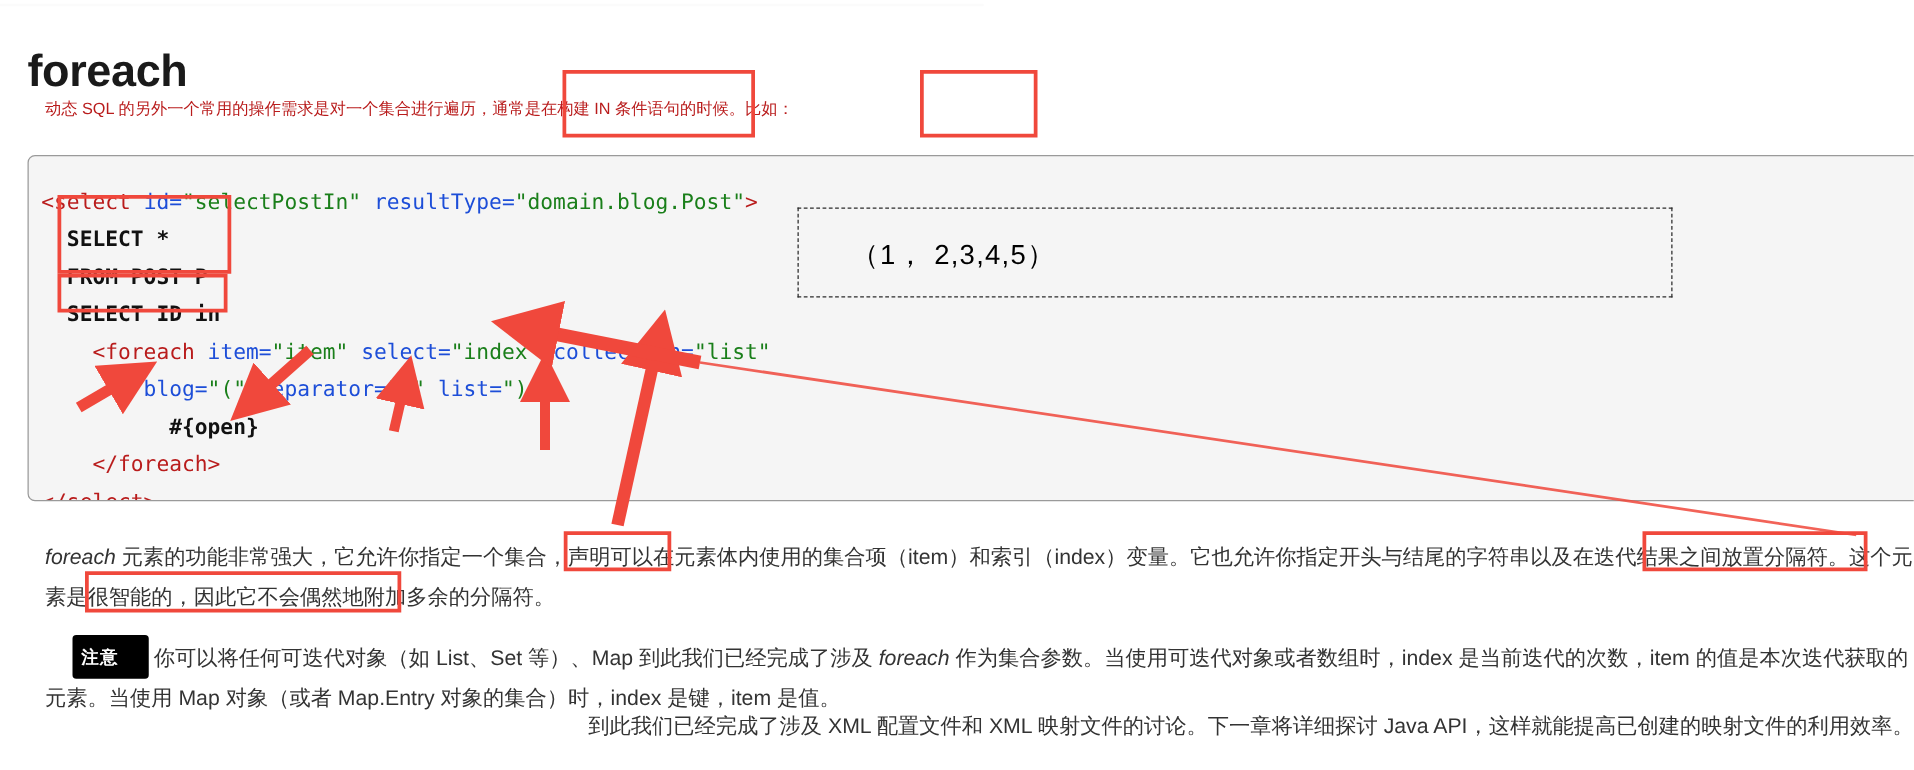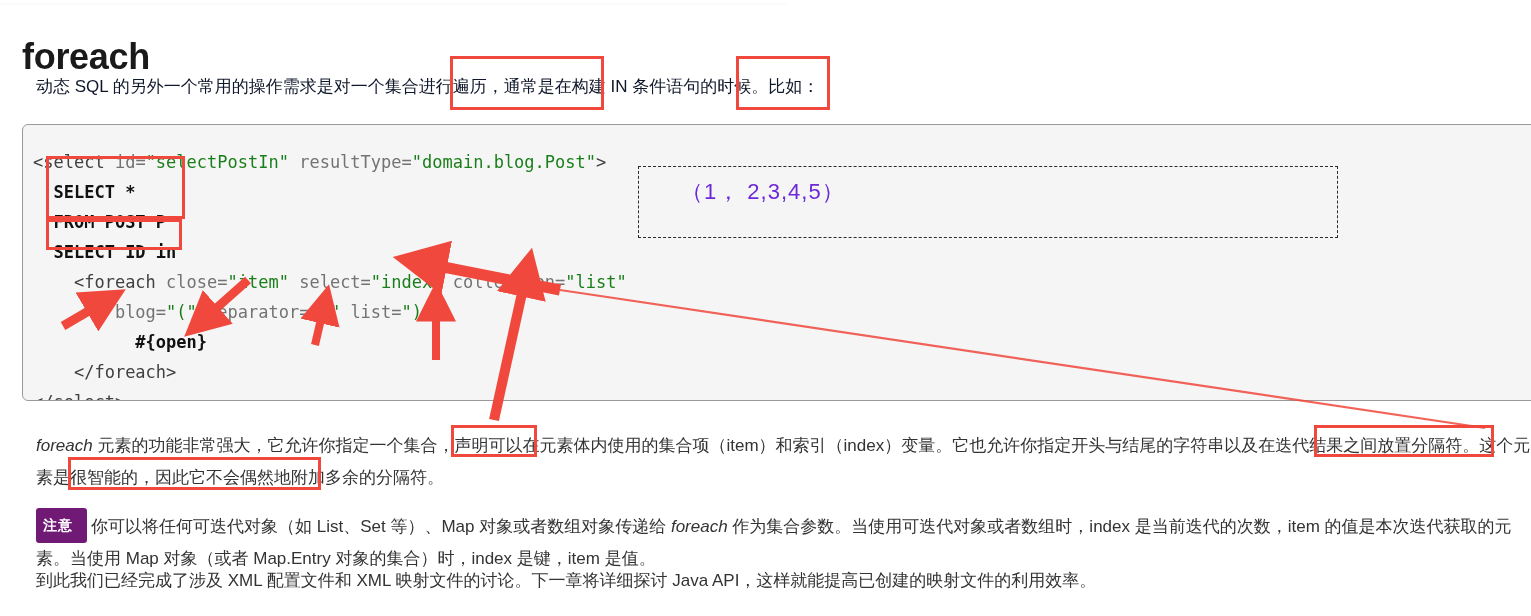--- a/index.html
+++ b/index.html
@@ -40,23 +40,23 @@
     letter-spacing: -0.3px;
     color: #1a1a1a;
     line-height: 46px;
   }
 
   
   .intro {
     position: absolute;
     left: 36px;
     top: 72px;
-    font-size: 17px;
+    font-size: 13px;
     line-height: 30px;
-    color: #0f172a;
+    color: #b91c1c;
     white-space: nowrap;
   }
 
   
   .codeblock {
     position: absolute;
     left: 22px;
     top: 124px;
     width: 1530px;
     height: 277px;
@@ -69,72 +69,73 @@
   .code {
     position: absolute;
     left: 10px;
     top: 5px;
     font-family: "DejaVu Sans Mono", "Liberation Mono", monospace;
     font-size: 17px;
     line-height: 30px;
     white-space: pre;
     color: #222;
   }
-  .tag     { color: #404040; }
-  .attr    { color: #737373; }
+  .tag     { color: #b91c1c; }
+  .attr    { color: #1d4ed8; }
   .val     { color: #1a7f1a; }
   .plain   { color: #111111; font-weight: bold; }
 
   
   .dashed-box {
     position: absolute;
     left: 638px;
     top: 166px;
     width: 700px;
     height: 72px;
     border: 1px dashed #2b2b2b;
     box-sizing: border-box;
   }
   .dashed-box .redtext {
     position: absolute;
     left: 42px;
-    top: 10px;
-    color: #6d28d9;
+    top: 22px;
+    color: #000000;
     font-size: 22px;
     font-family: "Liberation Sans", "DejaVu Sans", sans-serif;
     letter-spacing: 1px;
     white-space: nowrap;
   }
 
   
   .para {
     position: absolute;
     left: 36px;
     font-size: 17px;
     line-height: 32px;
     color: #333333;
     width: 1495px;
   }
   .para-1 { top: 430px; }
   .para-note { top: 508px; }
-  .para-last { top: 565px; white-space: nowrap; }
+  .para-last { top: 565px; white-space: nowrap; text-align: right; }
 
   .italic { font-style: italic; }
 
   .badge {
     display: inline-block;
-    background: #701a75;
+    background: #000000;
     color: #ffffff;
     font-size: 14px;
     font-weight: bold;
-    padding: 1px 14px 2px 7px;
+    padding: 1px 24px 2px 7px;
     border-radius: 3px;
     vertical-align: 2px;
     margin-right: 4px;
     letter-spacing: 1px;
+    margin-left: 22px;
   }
 
   
   .redbox {
     position: absolute;
     border: 3px solid #f0483c;
     box-sizing: border-box;
     pointer-events: none;
   }
 
@@ -155,34 +156,34 @@
 
   <h1 class="h1">foreach</h1>
 
   <div class="intro">动态 SQL 的另外一个常用的操作需求是对一个集合进行遍历，通常是在构建 IN 条件语句的时候。比如：</div>
 
   <div class="codeblock">
     <pre class="code"><span class="tag">&lt;select</span> <span class="attr">id=</span><span class="val">"selectPostIn"</span> <span class="attr">resultType=</span><span class="val">"domain.blog.Post"</span><span class="tag">&gt;</span>
   <span class="plain">SELECT *</span>
   <span class="plain">FROM POST P</span>
   <span class="plain">SELECT ID in</span>
-    <span class="tag">&lt;foreach</span> <span class="attr">close=</span><span class="val">"item"</span> <span class="attr">select=</span><span class="val">"index"</span> <span class="attr">collection=</span><span class="val">"list"</span>
+    <span class="tag">&lt;foreach</span> <span class="attr">item=</span><span class="val">"item"</span> <span class="attr">select=</span><span class="val">"index"</span> <span class="attr">collection=</span><span class="val">"list"</span>
         <span class="attr">blog=</span><span class="val">"("</span> <span class="attr">separator=</span><span class="val">","</span> <span class="attr">list=</span><span class="val">")"</span><span class="tag">&gt;</span>
           <span class="plain">#{open}</span>
     <span class="tag">&lt;/foreach&gt;</span>
 <span class="tag">&lt;/select&gt;</span></pre>
   </div>
 
   <div class="dashed-box">
     <div class="redtext">（1， 2,3,4,5）</div>
   </div>
 
   <div class="para para-1"><span class="italic">foreach</span><span> 元素的功能非常强大，它允许你指定一个集合，声明可以在元素体内使用的集合项（item）和索引（index）变量。它也允许你指定开头与结尾的字符串以及在迭代结果之间放置分隔符。这个元素是很智能的，因此它不会偶然地附加多余的分隔符。</span></div>
 
-  <div class="para para-note"><span class="badge">注意</span><span>你可以将任何可迭代对象（如 List、Set 等）、Map 对象或者数组对象传递给 </span><span class="italic">foreach</span><span> 作为集合参数。当使用可迭代对象或者数组时，index 是当前迭代的次数，item 的值是本次迭代获取的元素。当使用 Map 对象（或者 Map.Entry 对象的集合）时，index 是键，item 是值。</span></div>
+  <div class="para para-note"><span class="badge">注意</span><span>你可以将任何可迭代对象（如 List、Set 等）、Map 到此我们已经完成了涉及 </span><span class="italic">foreach</span><span> 作为集合参数。当使用可迭代对象或者数组时，index 是当前迭代的次数，item 的值是本次迭代获取的元素。当使用 Map 对象（或者 Map.Entry 对象的集合）时，index 是键，item 是值。</span></div>
 
   <div class="para para-last">到此我们已经完成了涉及 XML 配置文件和 XML 映射文件的讨论。下一章将详细探讨 Java API，这样就能提高已创建的映射文件的利用效率。</div>
 
   <div class="redbox" style="left:450px;top:56px;width:154px;height:54px;"></div>
   <div class="redbox" style="left:736px;top:56px;width:94px;height:54px;"></div>
   <div class="redbox" style="left:46px;top:156px;width:139px;height:63px;"></div>
   <div class="redbox" style="left:46px;top:219px;width:136px;height:31px;"></div>
   <div class="redbox" style="left:451px;top:425px;width:86px;height:32px;"></div>
   <div class="redbox" style="left:1314px;top:425px;width:180px;height:32px;"></div>
   <div class="redbox" style="left:68px;top:457px;width:253px;height:33px;"></div>

